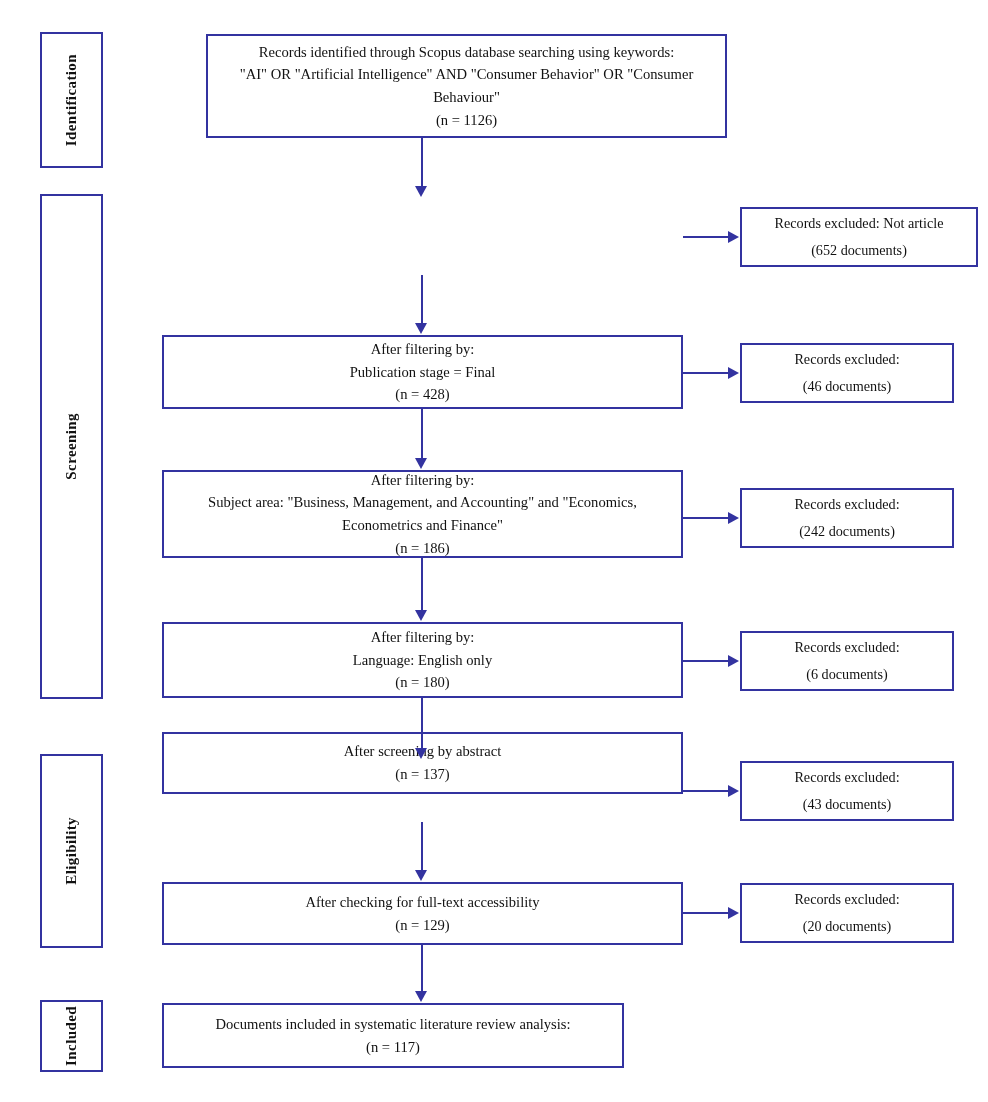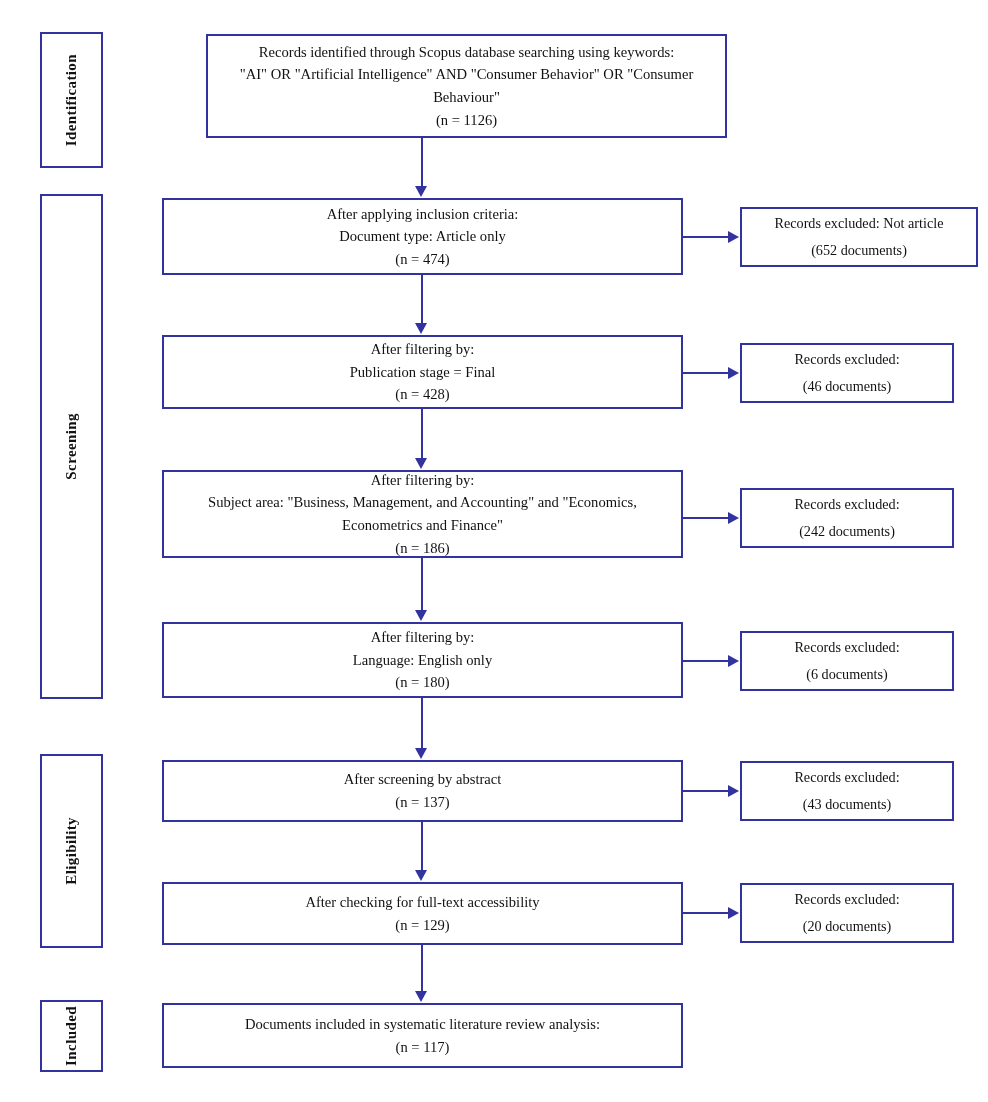--- a/index.html
+++ b/index.html
@@ -117,55 +117,50 @@
   <div class="stage-box" style="left:40px; top:1000px; width:63px; height:72px;">
     <span class="stage-label">Included</span>
   </div>
 
   <div class="box main-box" style="left:162px; top:34px; width:521px; height:104px;margin-left:44px;">
     <span class="txt">Records identified through Scopus database searching using keywords:
 "AI" OR "Artificial Intelligence" AND "Consumer Behavior" OR "Consumer Behaviour"
 (n = 1126)</span>
   </div>
 
-  <div class="box main-box" style="left:162px; top:198px; width:521px; height:77px;">
-    <span class="txt">After applying inclusion criteria:
-Document type: Article only
-(n = 474)</span>
-  </div>
 
   <div class="box main-box" style="left:162px; top:335px; width:521px; height:74px;">
     <span class="txt">After filtering by:
 Publication stage = Final
 (n = 428)</span>
   </div>
 
   <div class="box main-box" style="left:162px; top:470px; width:521px; height:88px;">
     <span class="txt">After filtering by:
 Subject area: "Business, Management, and Accounting" and "Economics, Econometrics and Finance"
 (n = 186)</span>
   </div>
 
   <div class="box main-box" style="left:162px; top:622px; width:521px; height:76px;">
     <span class="txt">After filtering by:
 Language: English only
 (n = 180)</span>
   </div>
 
-  <div class="box main-box" style="left:162px; top:760px; width:521px; height:62px;">
+  <div class="box main-box" style="left:162px; top:732px; width:521px; height:62px;">
     <span class="txt">After screening by abstract
 (n = 137)</span>
   </div>
 
   <div class="box main-box" style="left:162px; top:882px; width:521px; height:63px;">
     <span class="txt">After checking for full-text accessibility
 (n = 129)</span>
   </div>
 
-  <div class="box main-box" style="left:162px; top:1003px; width:521px; height:65px;">
+  <div class="box main-box" style="left:162px; top:1003px; width:462px; height:65px;">
     <span class="txt">Documents included in systematic literature review analysis:
 (n = 117)</span>
   </div>
 
   <div class="box excl-box" style="left:740px; top:207px; width:238px; height:60px;">
     <span class="txt">Records excluded: Not article
 (652 documents)</span>
   </div>
 
   <div class="box excl-box" style="left:740px; top:343px; width:214px; height:60px;">

